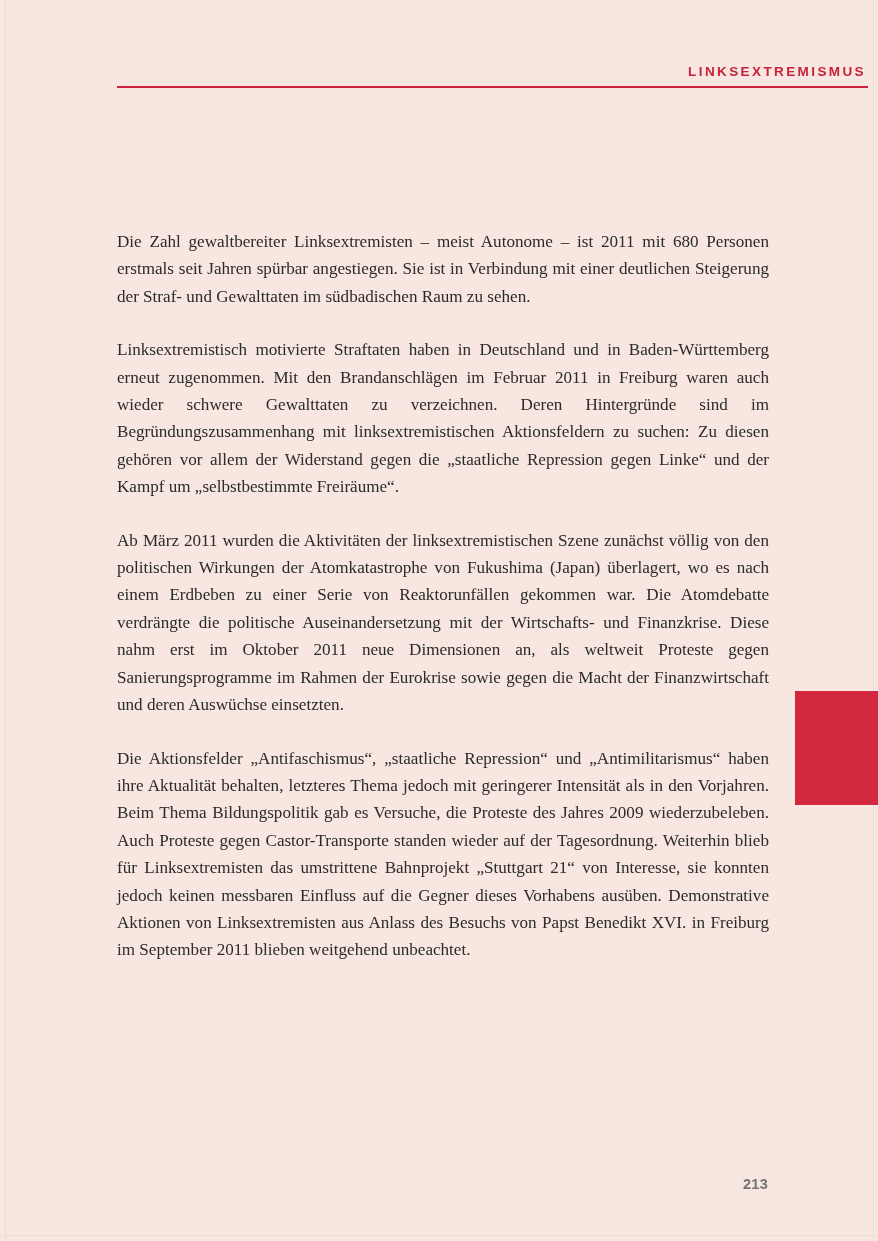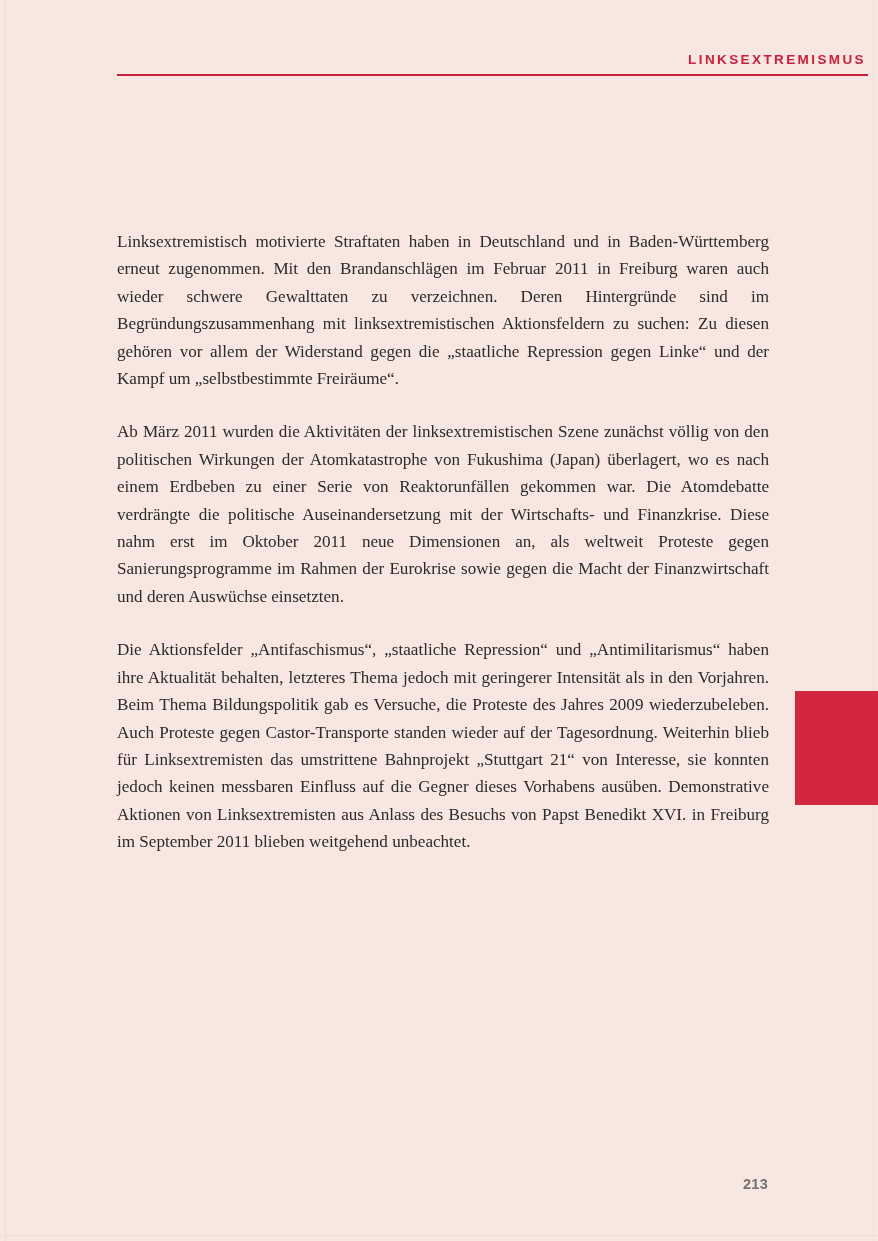--- a/index.html
+++ b/index.html
@@ -48,21 +48,21 @@
     top: 0;
     width: 1px;
     height: 1241px;
     background: #f1ded6;
   }
 
   
   .runhead {
     position: absolute;
     left: 117px;
-    top: 52px;
+    top: 64px;
     width: 751px;
     height: 26px;
   }
   .runhead-title {
     display: block;
     text-align: right;
     font-family: "Liberation Sans", sans-serif;
     font-weight: bold;
     font-size: 13.5px;
     letter-spacing: 2.4px;
@@ -132,20 +132,21 @@
   <div class="edge-left"></div>
   <div class="edge-right"></div>
   <div class="edge-bottom"></div>
 
   <div class="runhead">
     <span class="runhead-title">LINKSEXTREMISMUS</span>
     <div class="runhead-rule"></div>
   </div>
 
   <div class="content">
+    <p class="para">Die Zahl gewaltbereiter Linksextremisten – meist Autonome – ist 2011 mit 680 Personen erstmals seit Jahren spürbar angestiegen. Sie ist in Verbindung mit einer deutlichen Steigerung der Straf- und Gewalttaten im südbadischen Raum zu sehen.</p>
     <p class="para">Linksextremistisch motivierte Straftaten haben in Deutschland und in Baden-Württemberg erneut zugenommen. Mit den Brandanschlägen im Februar 2011 in Freiburg waren auch wieder schwere Gewalttaten zu verzeichnen. Deren Hintergründe sind im Begründungszusammenhang mit linksextremistischen Aktionsfeldern zu suchen: Zu diesen gehören vor allem der Widerstand gegen die „staatliche Repression gegen Linke“ und der Kampf um „selbstbestimmte Freiräume“.</p>
     <p class="para">Ab März 2011 wurden die Aktivitäten der linksextremistischen Szene zunächst völlig von den politischen Wirkungen der Atomkatastrophe von Fukushima (Japan) überlagert, wo es nach einem Erdbeben zu einer Serie von Reaktorunfällen gekommen war. Die Atomdebatte verdrängte die politische Auseinandersetzung mit der Wirtschafts- und Finanzkrise. Diese nahm erst im Oktober 2011 neue Dimensionen an, als weltweit Proteste gegen Sanierungsprogramme im Rahmen der Eurokrise sowie gegen die Macht der Finanzwirtschaft und deren Auswüchse einsetzten.</p>
     <p class="para">Die Aktionsfelder „Antifaschismus“, „staatliche Repression“ und „Antimilitarismus“ haben ihre Aktualität behalten, letzteres Thema jedoch mit geringerer Intensität als in den Vorjahren. Beim Thema Bildungspolitik gab es Versuche, die Proteste des Jahres 2009 wiederzubeleben. Auch Proteste gegen Castor-Transporte standen wieder auf der Tagesordnung. Weiterhin blieb für Linksextremisten das umstrittene Bahnprojekt „Stuttgart 21“ von Interesse, sie konnten jedoch keinen messbaren Einfluss auf die Gegner dieses Vorhabens ausüben. Demonstrative Aktionen von Linksextremisten aus Anlass des Besuchs von Papst Benedikt XVI. in Freiburg im September 2011 blieben weitgehend unbeachtet.</p>
   </div>
 
   <div class="thumb-tab"></div>
 
   <div class="folio">
     <span class="folio-num">213</span>
   </div>

